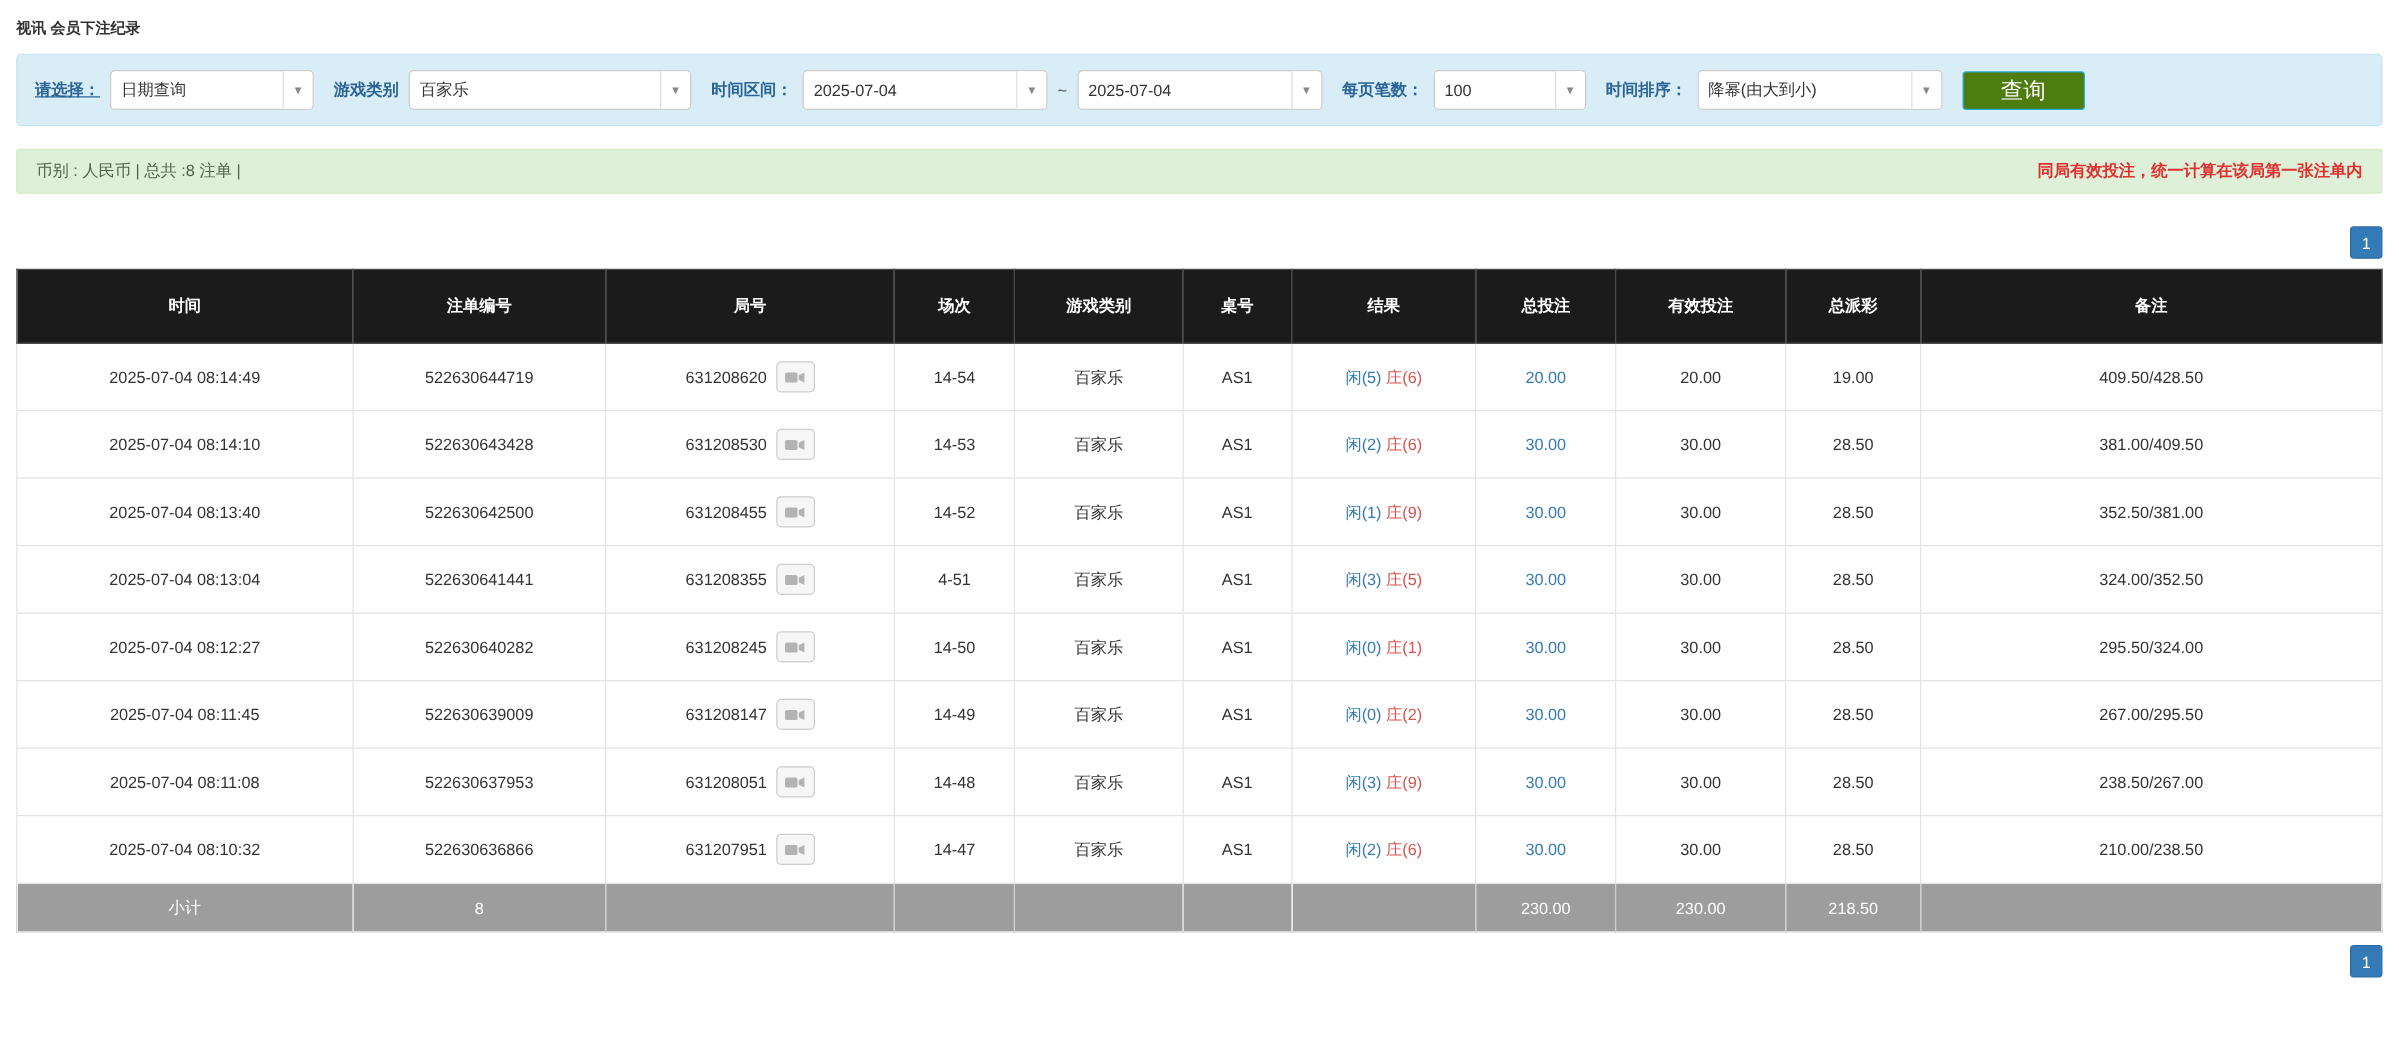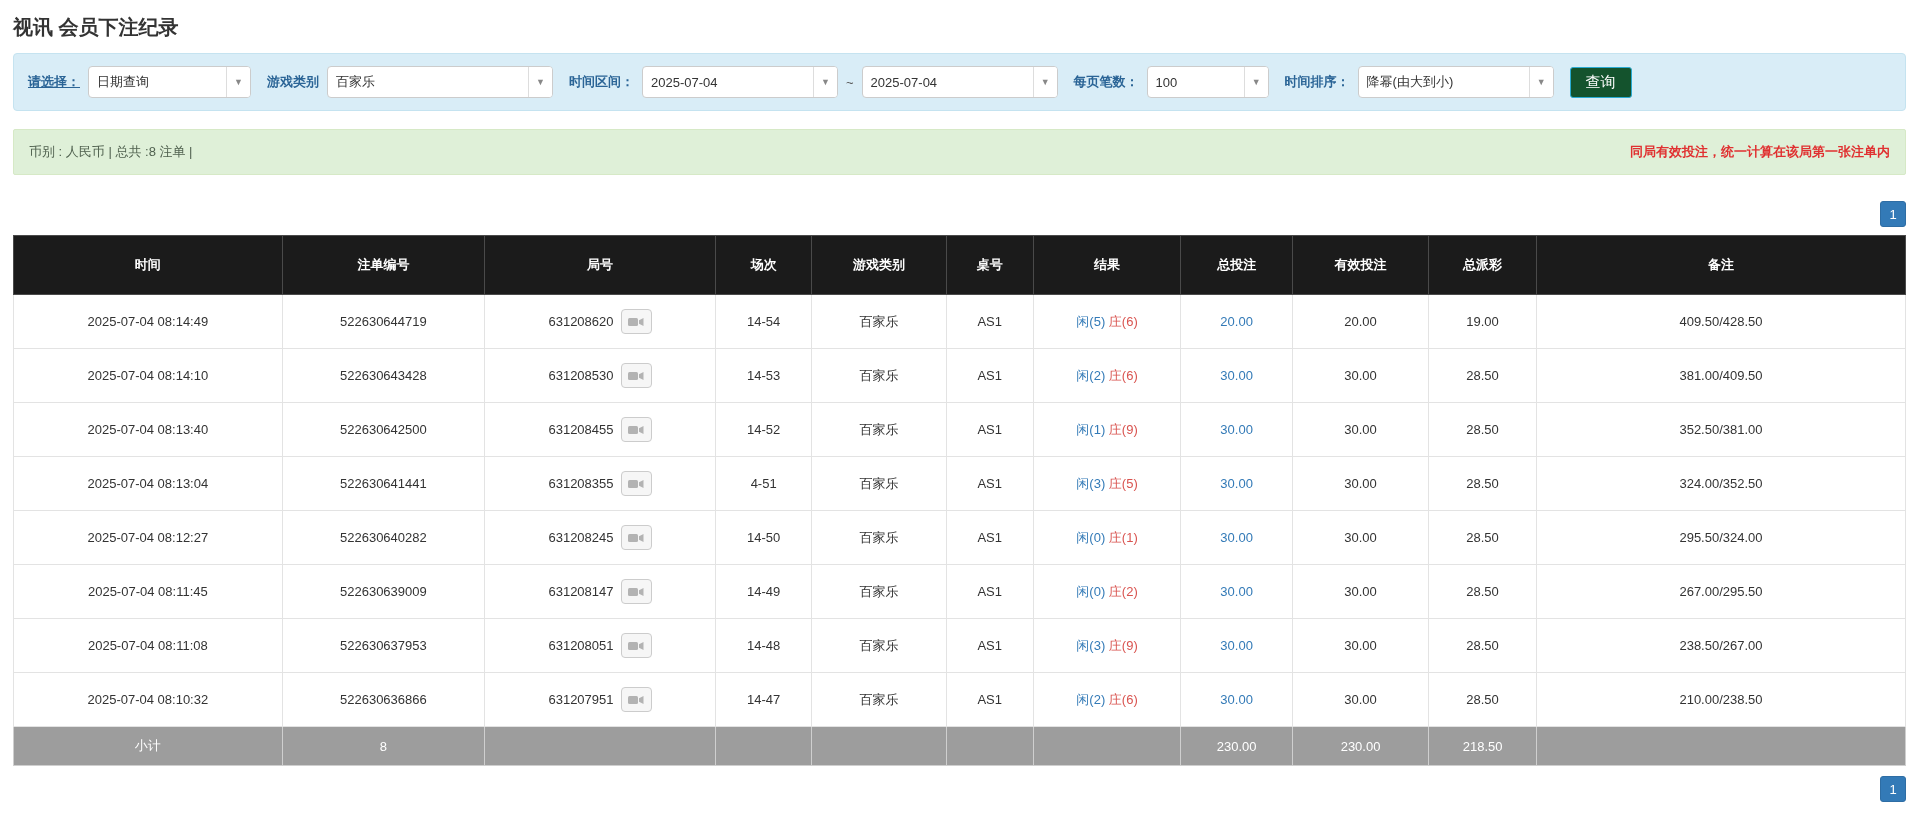--- a/index.html
+++ b/index.html
@@ -5,21 +5,21 @@
   * { box-sizing: border-box; }
   html, body { margin: 0; padding: 0; background: #fff; }
   body {
     font-family: "Liberation Sans", "DejaVu Sans", sans-serif;
     font-size: 13px;
     color: #333;
   }
   .container { padding: 8px 13px 24px; min-width: 1200px; }
 
   .page-title {
-    font-size: 20px;
+    font-size: 12px;
     font-weight: bold;
     color: #333;
     margin: 6px 0 12px 0;
   }
 
   
   .filter-bar {
     background: #d9edf7;
     border: 1px solid #c5e3f0;
     border-radius: 4px;
@@ -44,35 +44,35 @@
   .combo-text { padding: 0 8px; flex: 1; text-align: left; overflow: hidden; }
   .combo-caret {
     width: 24px; align-self: stretch;
     display: flex; align-items: center; justify-content: center;
     border-left: 1px solid #ddd; color: #888; font-size: 9px; background: #fff;
   }
   .w163 { width: 163px; } .w226 { width: 226px; } .w196 { width: 196px; }
   .w122 { width: 122px; }
   .tilde { color: #555; }
   .btn-search {
-    background: #14532d; color: #fff;
+    background: #4d7c0f; color: #fff;
     border: 1px solid #2aabd2; border-radius: 3px;
-    height: 31px; padding: 0 15px; font-size: 15px;
+    height: 31px; padding: 0 30px; font-size: 18px;
     margin-left: 8px; cursor: pointer;
     font-family: inherit;
   }
 
   
   .summary-bar {
     margin-top: 18px;
     background: #dff0d8;
     border: 1px solid #d6e9c6;
     border-radius: 2px;
     padding: 0 15px;
-    height: 46px;
+    height: 36px;
     display: flex; align-items: center; justify-content: space-between;
   }
   .summary-left { color: #50614f; }
   .summary-right { color: #e03131; font-weight: bold; }
 
   
   .pager { display: flex; justify-content: flex-end; margin: 26px 0 8px 0; }
   .pager.bottom { margin: 10px 0 0 0; }
   .page-btn {
     display: inline-flex; align-items: center; justify-content: center;

